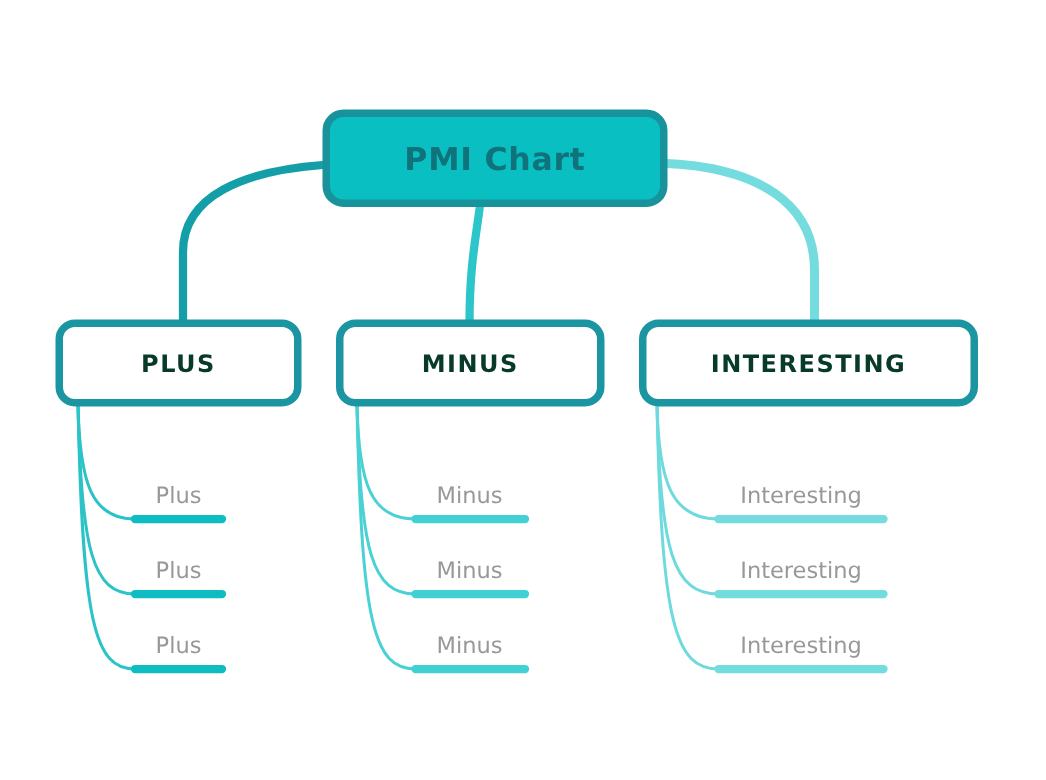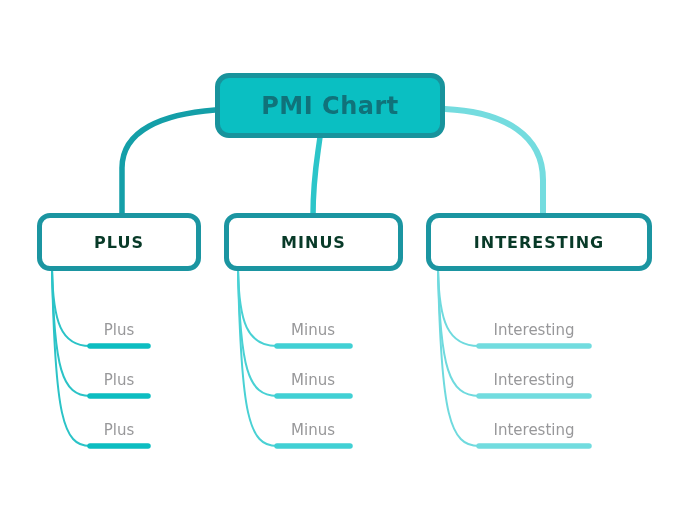--- a/index.html
+++ b/index.html
@@ -9,21 +9,21 @@
   }
   .wires{position:absolute;left:0;top:0;}
   .node{
     position:absolute;box-sizing:border-box;
     display:flex;align-items:center;justify-content:center;
     font-weight:bold;
   }
   .root-node{
     left:215px;top:73px;width:230px;height:65px;
     background:#0abfc2;border:5px solid #18939c;border-radius:14px;
-    color:#10727a;font-size:24px;letter-spacing:0.5px;
+    color:#10727a;font-size:21px;letter-spacing:0.5px;
   }
   .branch-node{
     top:213px;height:58px;
     background:#ffffff;border:5px solid #1b95a1;border-radius:13px;
     color:#083a28;font-size:16px;letter-spacing:1px;
   }
   .branch-plus{left:37px;width:164px;}
   .branch-minus{left:224px;width:179px;}
   .branch-interesting{left:426px;width:226px;}
   .leaf-label{

